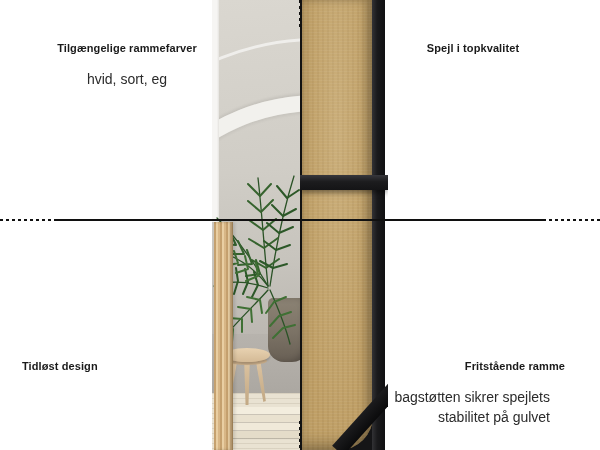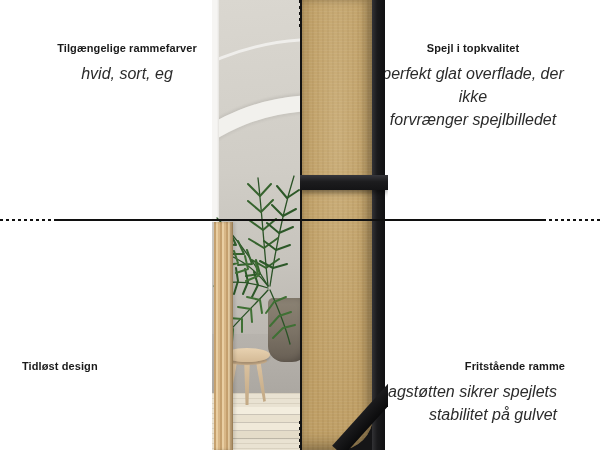--- a/index.html
+++ b/index.html
@@ -5,21 +5,21 @@
   html,body{margin:0;padding:0;}
   body{font-family:"Liberation Sans", sans-serif; background:#888;}
   .canvas{
     position:relative; width:600px; height:450px; background:#ffffff;
     overflow:hidden; margin:0 auto;
   }
 
   
   .callout{position:absolute; width:210px; color:#1a1a1a;}
   .callout .title{font-size:11px; font-weight:bold; margin:0 0 4px 0; letter-spacing:.1px;}
-  .callout .subtitle{font-size:16px; font-style:italic; margin:8px; line-height:1.45;
+  .callout .subtitle{font-size:14px; margin:15px; line-height:1.45;
     color:#2b2b2b; white-space:pre-line;}
   .callout.tl{left:22px; top:42px; text-align:center;}
   .callout.tr{right:22px; top:42px; text-align:center;}
   .callout.bl{left:22px; top:360px; text-align:left;}
   .callout.br{right:35px; top:360px; text-align:right;}
 
   
   .hline-dot{position:absolute; top:219px; height:2px; width:57px; z-index:9;
     background:repeating-linear-gradient(90deg,#101010 0 3px,transparent 3px 6px);}
   .hline-dot.left{left:0;}
@@ -100,22 +100,20 @@
 <body>
 
 <div class="canvas">
 
   <div class="callout tl">
     <p class="title">Tilgængelige rammefarver</p>
     <p class="subtitle">hvid, sort, eg</p>
   </div>
   <div class="callout tr">
     <p class="title">Spejl i topkvalitet</p>
-    <p class="subtitle">perfekt glat overflade, der ikke
-forvrænger spejlbilledet</p>
   </div>
   <div class="callout bl">
     <p class="title">Tidløst design</p>
   </div>
   <div class="callout br">
     <p class="title">Fritstående ramme</p>
     <p class="subtitle">bagstøtten sikrer spejlets
 stabilitet på gulvet</p>
   </div>
 

